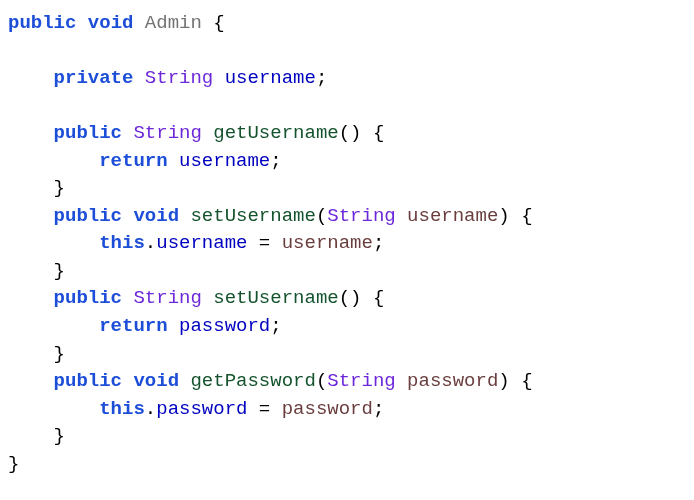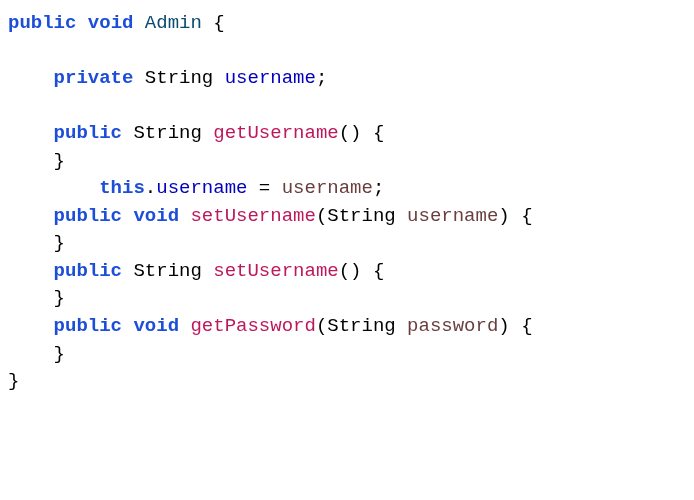--- a/index.html
+++ b/index.html
@@ -19,69 +19,72 @@
       overflow: hidden;
     }
     .line {
       white-space: pre;
     }
     .kw {
       color: #1d4ed8;
       font-weight: bold;
     }
     .type {
-      color: #000000;
+      color: #6d28d9;
     }
     .method {
-      color: #be185d;
+      color: #14532d;
       text-align: right;
     }
     .field {
       color: #0000c0;
     }
     .param {
       color: #6a3e3e;
     }
     .punct {
       color: #000000;
     }
     .ident {
-      color: #0c4a6e;
+      color: #737373;
     }
   </style>
 </head>
 <body>
 
 <div>
 
 <div class="line"><span class="kw">public</span><span> </span><span class="kw">void</span><span> </span><span class="ident">Admin</span><span> </span><span class="punct">{</span></div>
 
 <div class="line">&nbsp;</div>
 
 <div class="line"><span>    </span><span class="kw">private</span><span> </span><span class="type">String</span><span> </span><span class="field">username</span><span class="punct">;</span></div>
 
 
 <div class="line">&nbsp;</div>
 
 <div class="line"><span>    </span><span class="kw">public</span><span> </span><span class="type">String</span><span> </span><span class="method">getUsername</span><span class="punct">(</span><span class="punct">)</span><span> </span><span class="punct">{</span></div>
 
+<div class="line"><span>        </span><span class="kw">return</span><span> </span><span class="field">username</span><span class="punct">;</span></div>
 
 <div class="line"><span>    </span><span class="punct">}</span></div>
 
+<div class="line"><span>    </span><span class="kw">public</span><span> </span><span class="kw">void</span><span> </span><span class="method">setUsername</span><span class="punct">(</span><span class="type">String</span><span> </span><span class="param">username</span><span class="punct">)</span><span> </span><span class="punct">{</span></div>
+
 <div class="line"><span>        </span><span class="kw">this</span><span class="punct">.</span><span class="field">username</span><span class="punct"> = </span><span class="param">username</span><span class="punct">;</span></div>
-
-<div class="line"><span>    </span><span class="kw">public</span><span> </span><span class="kw">void</span><span> </span><span class="method">setUsername</span><span class="punct">(</span><span class="type">String</span><span> </span><span class="param">username</span><span class="punct">)</span><span> </span><span class="punct">{</span></div>
 
 <div class="line"><span>    </span><span class="punct">}</span></div>
 
 <div class="line"><span>    </span><span class="kw">public</span><span> </span><span class="type">String</span><span> </span><span class="method">setUsername</span><span class="punct">(</span><span class="punct">)</span><span> </span><span class="punct">{</span></div>
 
+<div class="line"><span>        </span><span class="kw">return</span><span> </span><span class="field">password</span><span class="punct">;</span></div>
 
 <div class="line"><span>    </span><span class="punct">}</span></div>
 
 <div class="line"><span>    </span><span class="kw">public</span><span> </span><span class="kw">void</span><span> </span><span class="method">getPassword</span><span class="punct">(</span><span class="type">String</span><span> </span><span class="param">password</span><span class="punct">)</span><span> </span><span class="punct">{</span></div>
 
+<div class="line"><span>        </span><span class="kw">this</span><span class="punct">.</span><span class="field">password</span><span class="punct"> = </span><span class="param">password</span><span class="punct">;</span></div>
 
 <div class="line"><span>    </span><span class="punct">}</span></div>
 
 <div class="line"><span class="punct">}</span></div>
 
 </div>
 
 </body></html>

